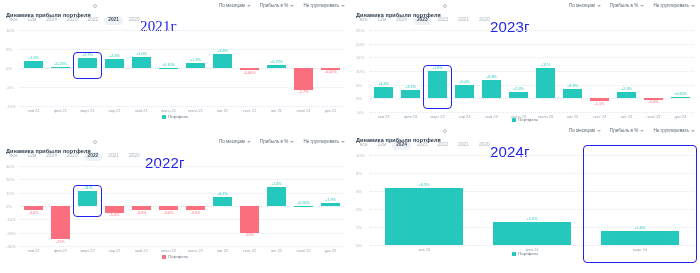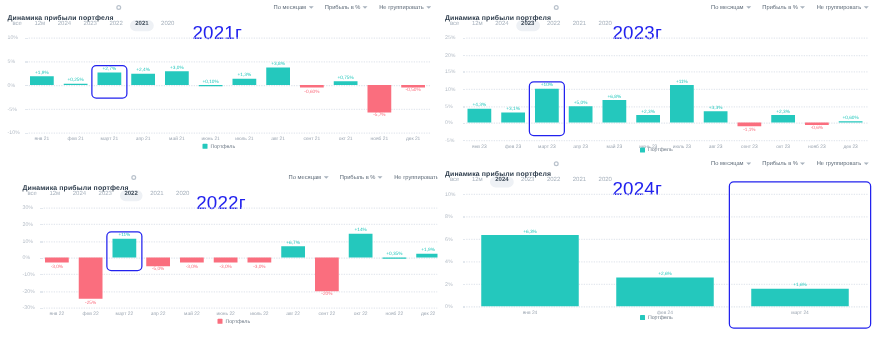--- a/index.html
+++ b/index.html
@@ -14,21 +14,21 @@
     width: 700px; height: 273px;
   }
   .panel {
     position: absolute;
     width: 350px; height: 136px;
     background: #fff;
     overflow: hidden;
   }
   #panel-0 { left: 0;   top: 0; }
   #panel-1 { left: 350px; top: 0; }
-  #panel-2 { left: 12px;   top: 136px; height: 137px; }
+  #panel-2 { left: 0;   top: 136px; height: 137px; }
   #panel-3 { left: 350px; top: 125px; height: 148px; }
 
   .panel-head {
     position: relative;
     height: 13px;
     padding: 3px 6px 0 6px;
   }
   .chart-title {
     display: inline-block;
     font-size: 5.5px;
@@ -88,21 +88,21 @@
   }
 
   .year-badge {
     position: absolute;
     font-family: "Liberation Sans", sans-serif;
     font-size: 15px;
     color: #2222ee;
     font-weight: normal;
     letter-spacing: .01em;
   }
-  #badge-0 { left: 154px; top: 18px; }
+  #badge-0 { left: 140px; top: 18px; font-family: Liberation Serif, serif; }
   #badge-1 { left: 140px; top: 18px; }
   #badge-2 { left: 145px; top: 18px; }
   #badge-3 { left: 140px; top: 18px; }
 
   .plot {
     position: relative;
     margin: 2px 6px 0 6px;
   }
   .plot-inner {
     position: relative;

